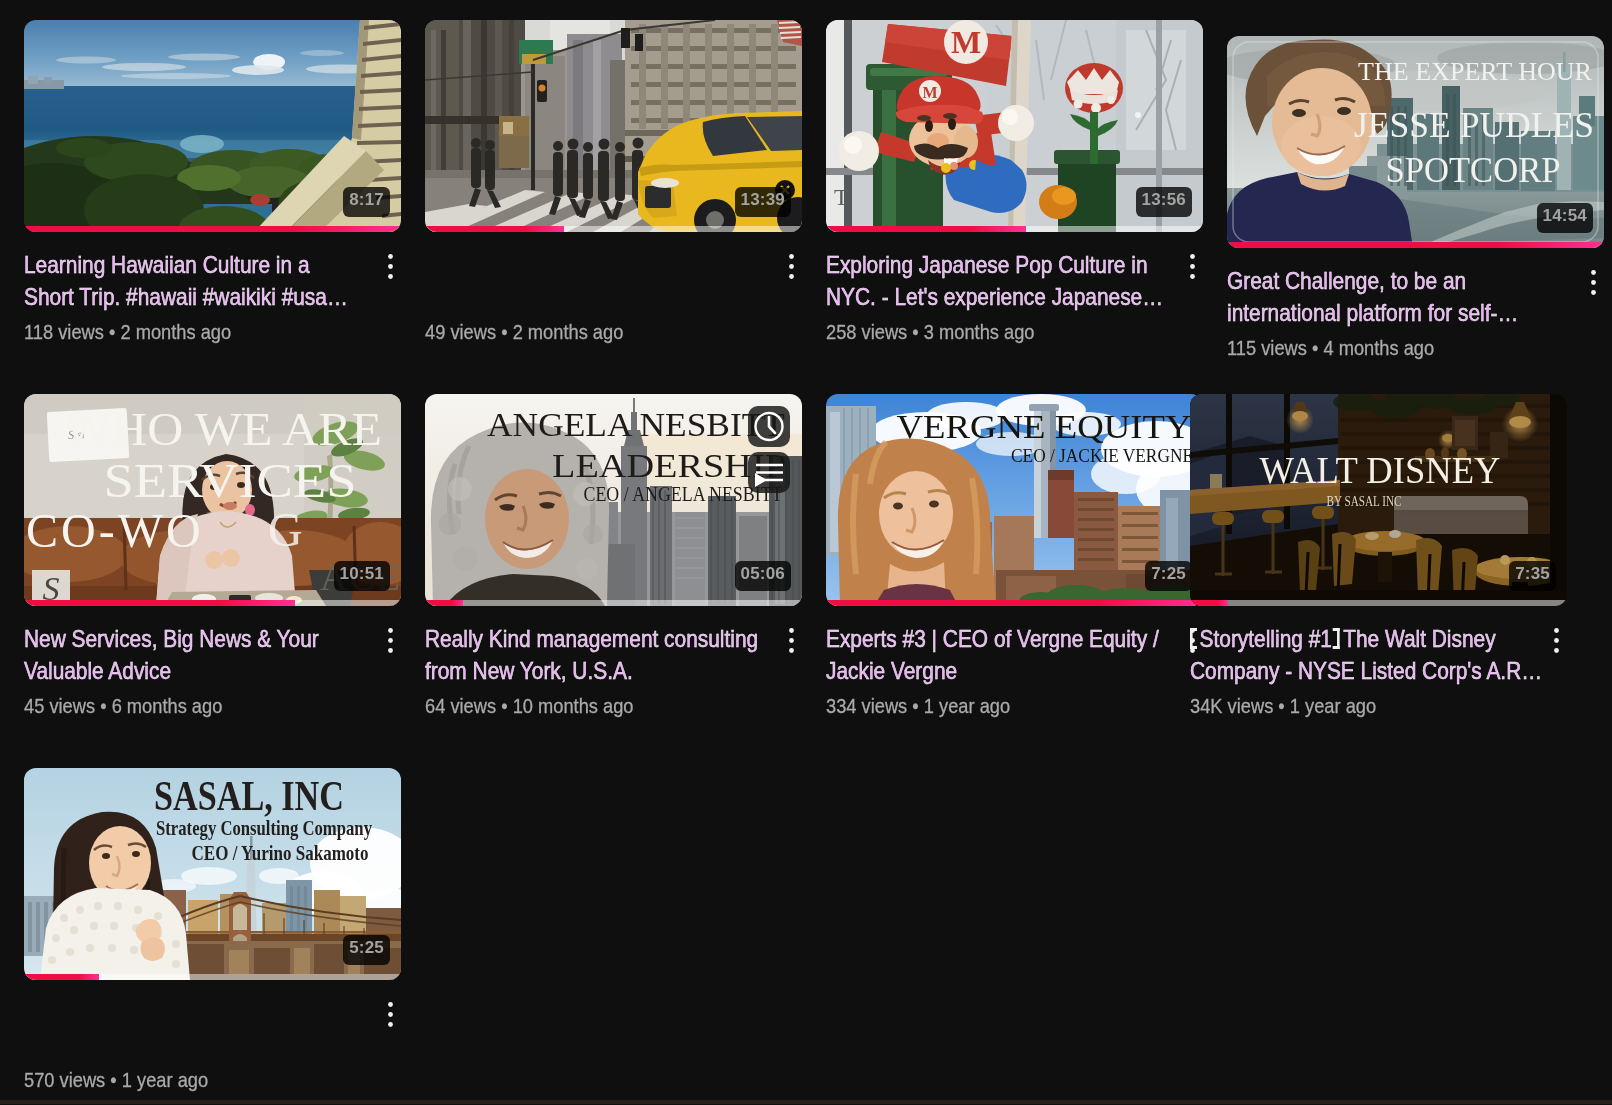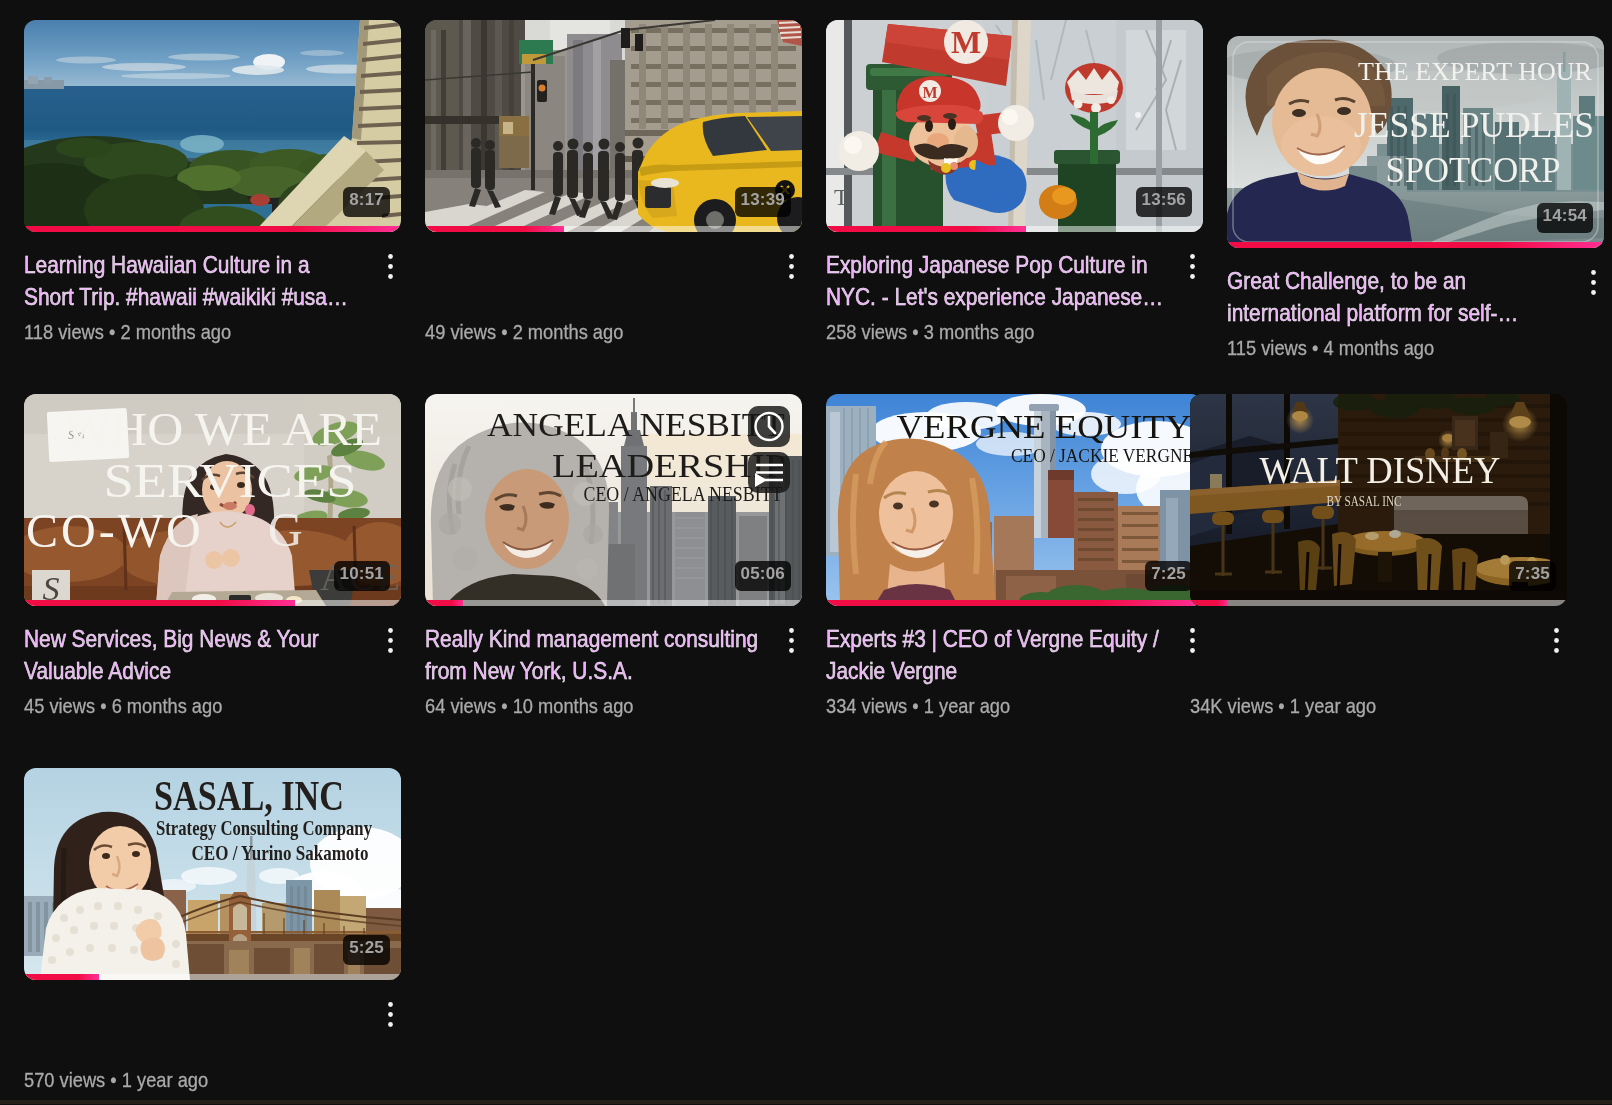--- a/index.html
+++ b/index.html
@@ -740,20 +740,24 @@
 <rect width="377" height="212" fill="#0c0702" opacity=".26"></rect>
 <g fill="#f4efe5" font-family="Liberation Serif,serif" text-anchor="middle">
 <text x="190" y="89" font-size="38" textLength="241" lengthAdjust="spacingAndGlyphs">WALT DISNEY</text>
 <text x="174" y="112" font-size="14.5" fill="#ddd6c8" textLength="75" lengthAdjust="spacingAndGlyphs">BY SASAL INC</text>
 </g>
 </svg>
     <div class="track"></div>
       <div class="fill" style="width:10%"></div>
     <div class="dur">7:35</div>
   </div>
+  <div class="title">
+      <div class="tl"><span class="lb"></span>Storytelling #1<span class="rb"></span>The Walt Disney</div>
+      <div class="tl">Company - NYSE Listed Corp's A.R…</div>
+    </div>
   <div class="meta">34K views • 1 year ago</div>
   <div class="dots"><svg width="19" height="36">
         <circle cx="9.5" cy="5.5" r="2.4" fill="#f1f1f1"></circle>
         <circle cx="9.5" cy="15.5" r="2.4" fill="#f1f1f1"></circle>
         <circle cx="9.5" cy="25.5" r="2.4" fill="#f1f1f1"></circle>
       </svg></div>
 </div>
 
 <div class="card" style="left:24px;top:768px">
   <div class="thumb">

